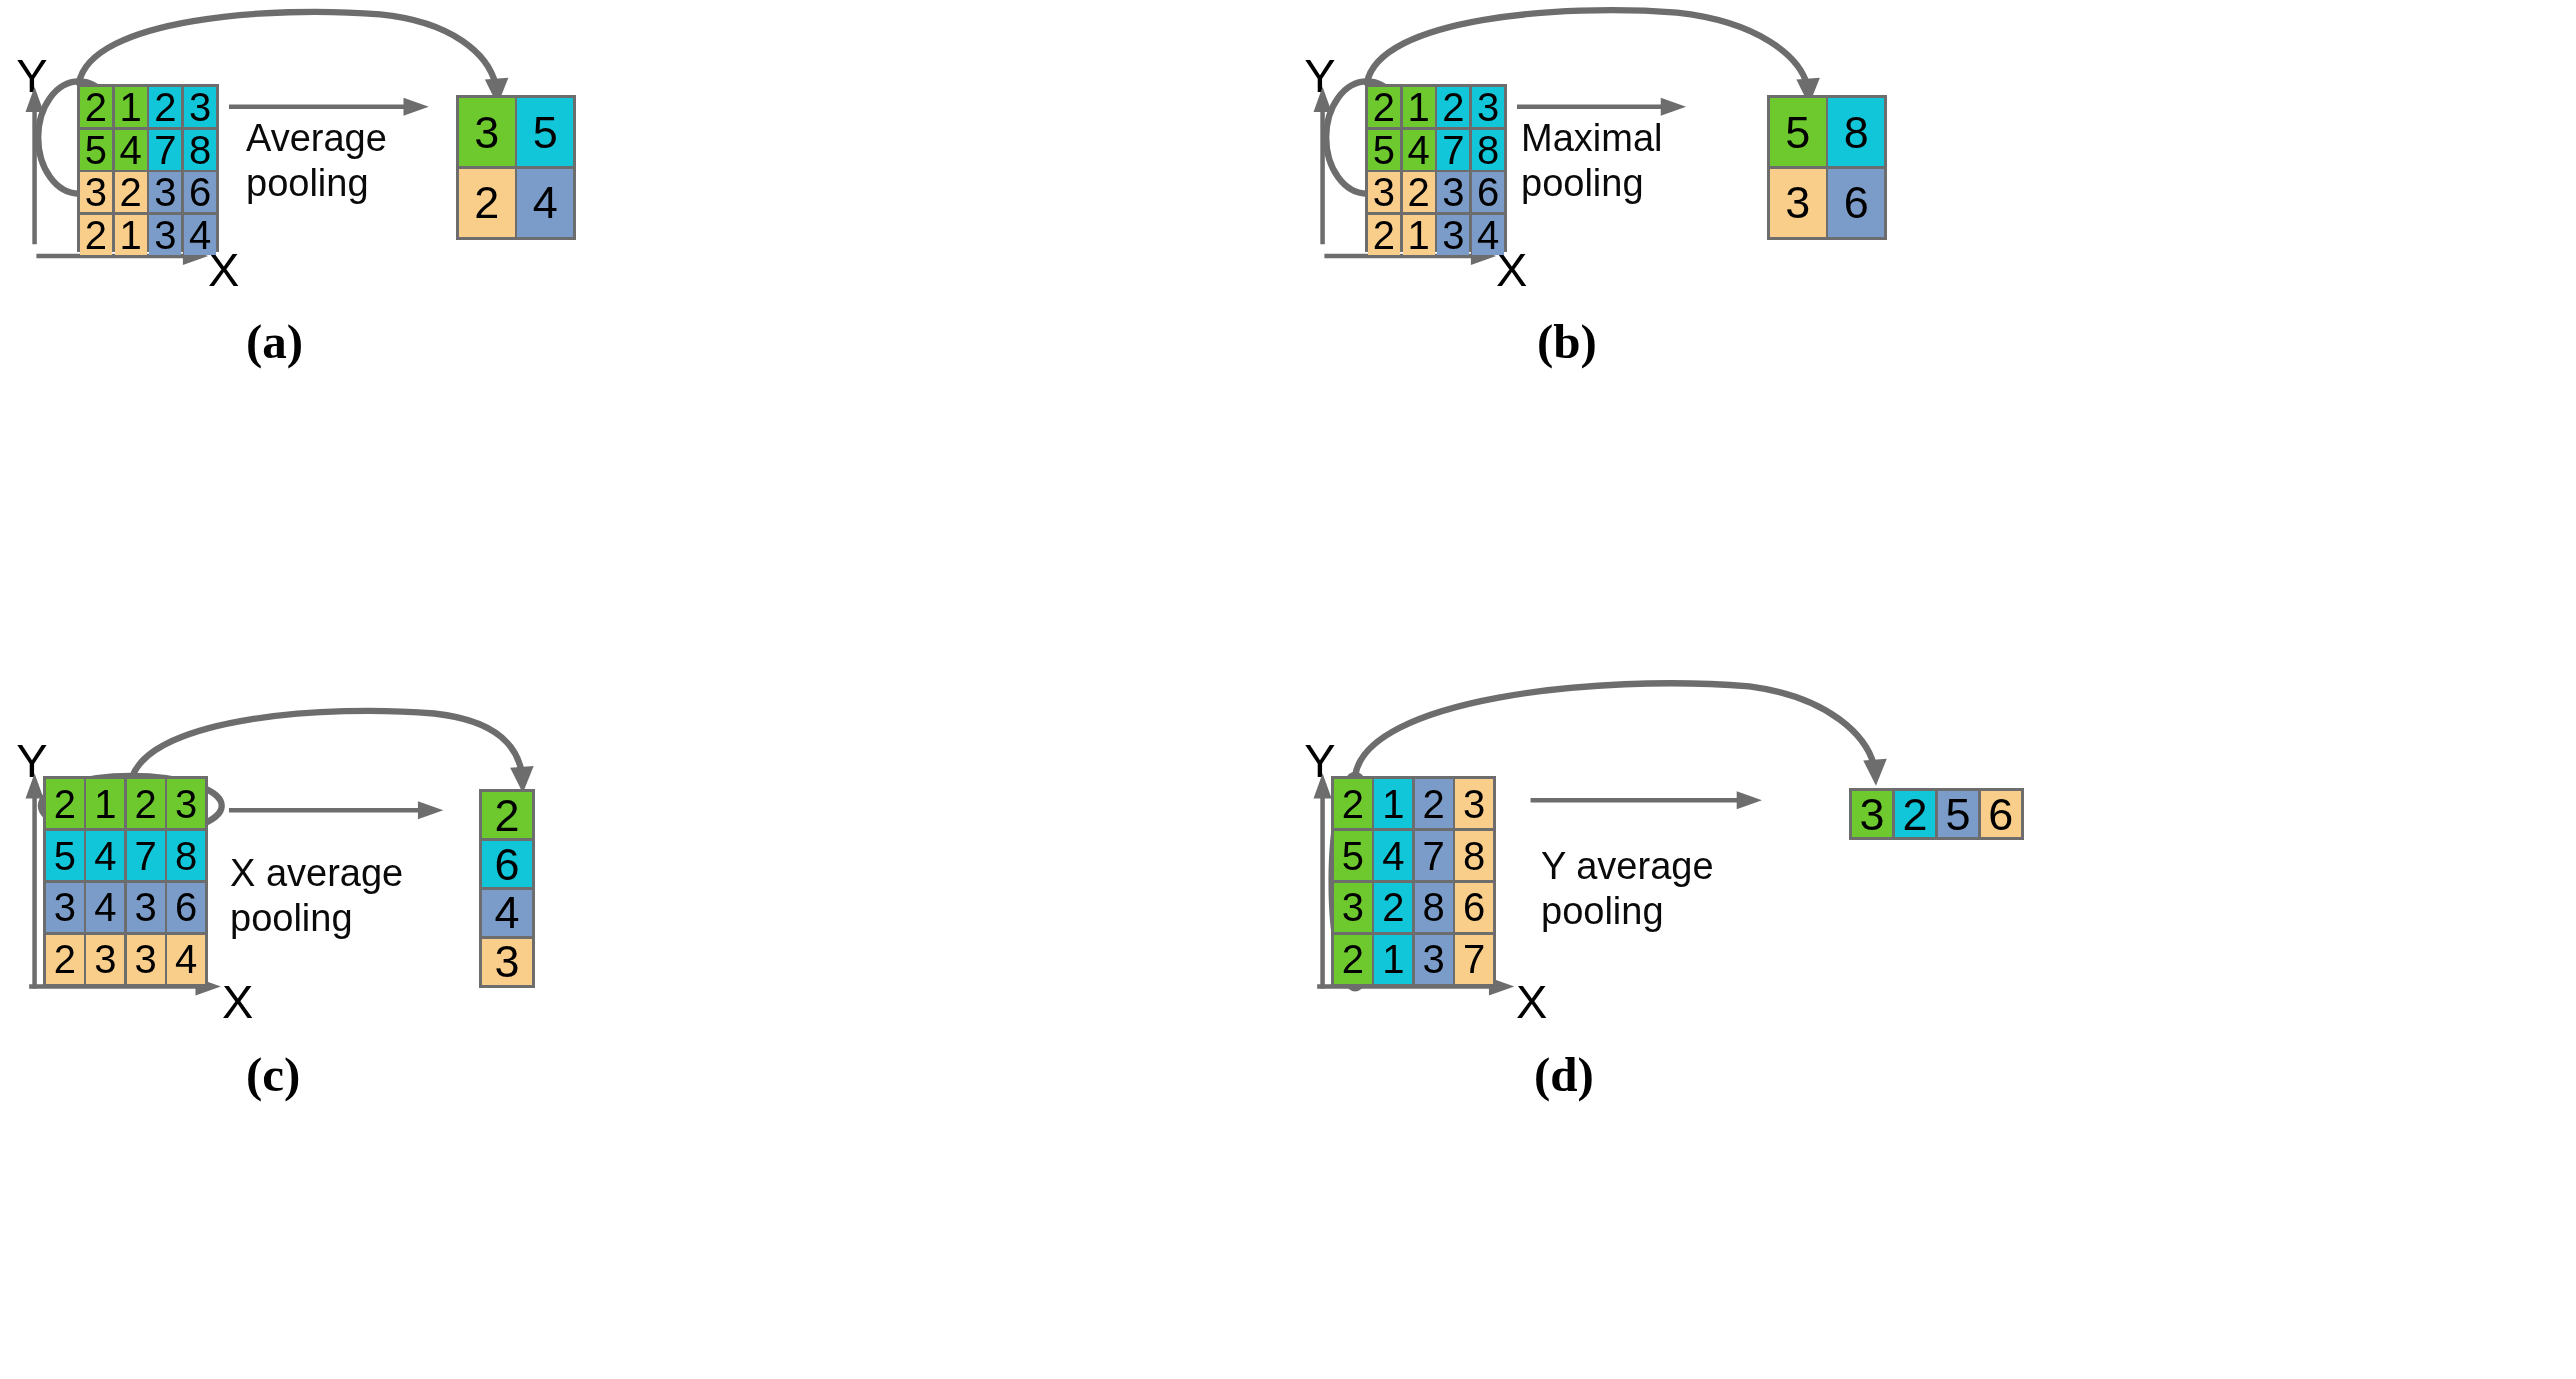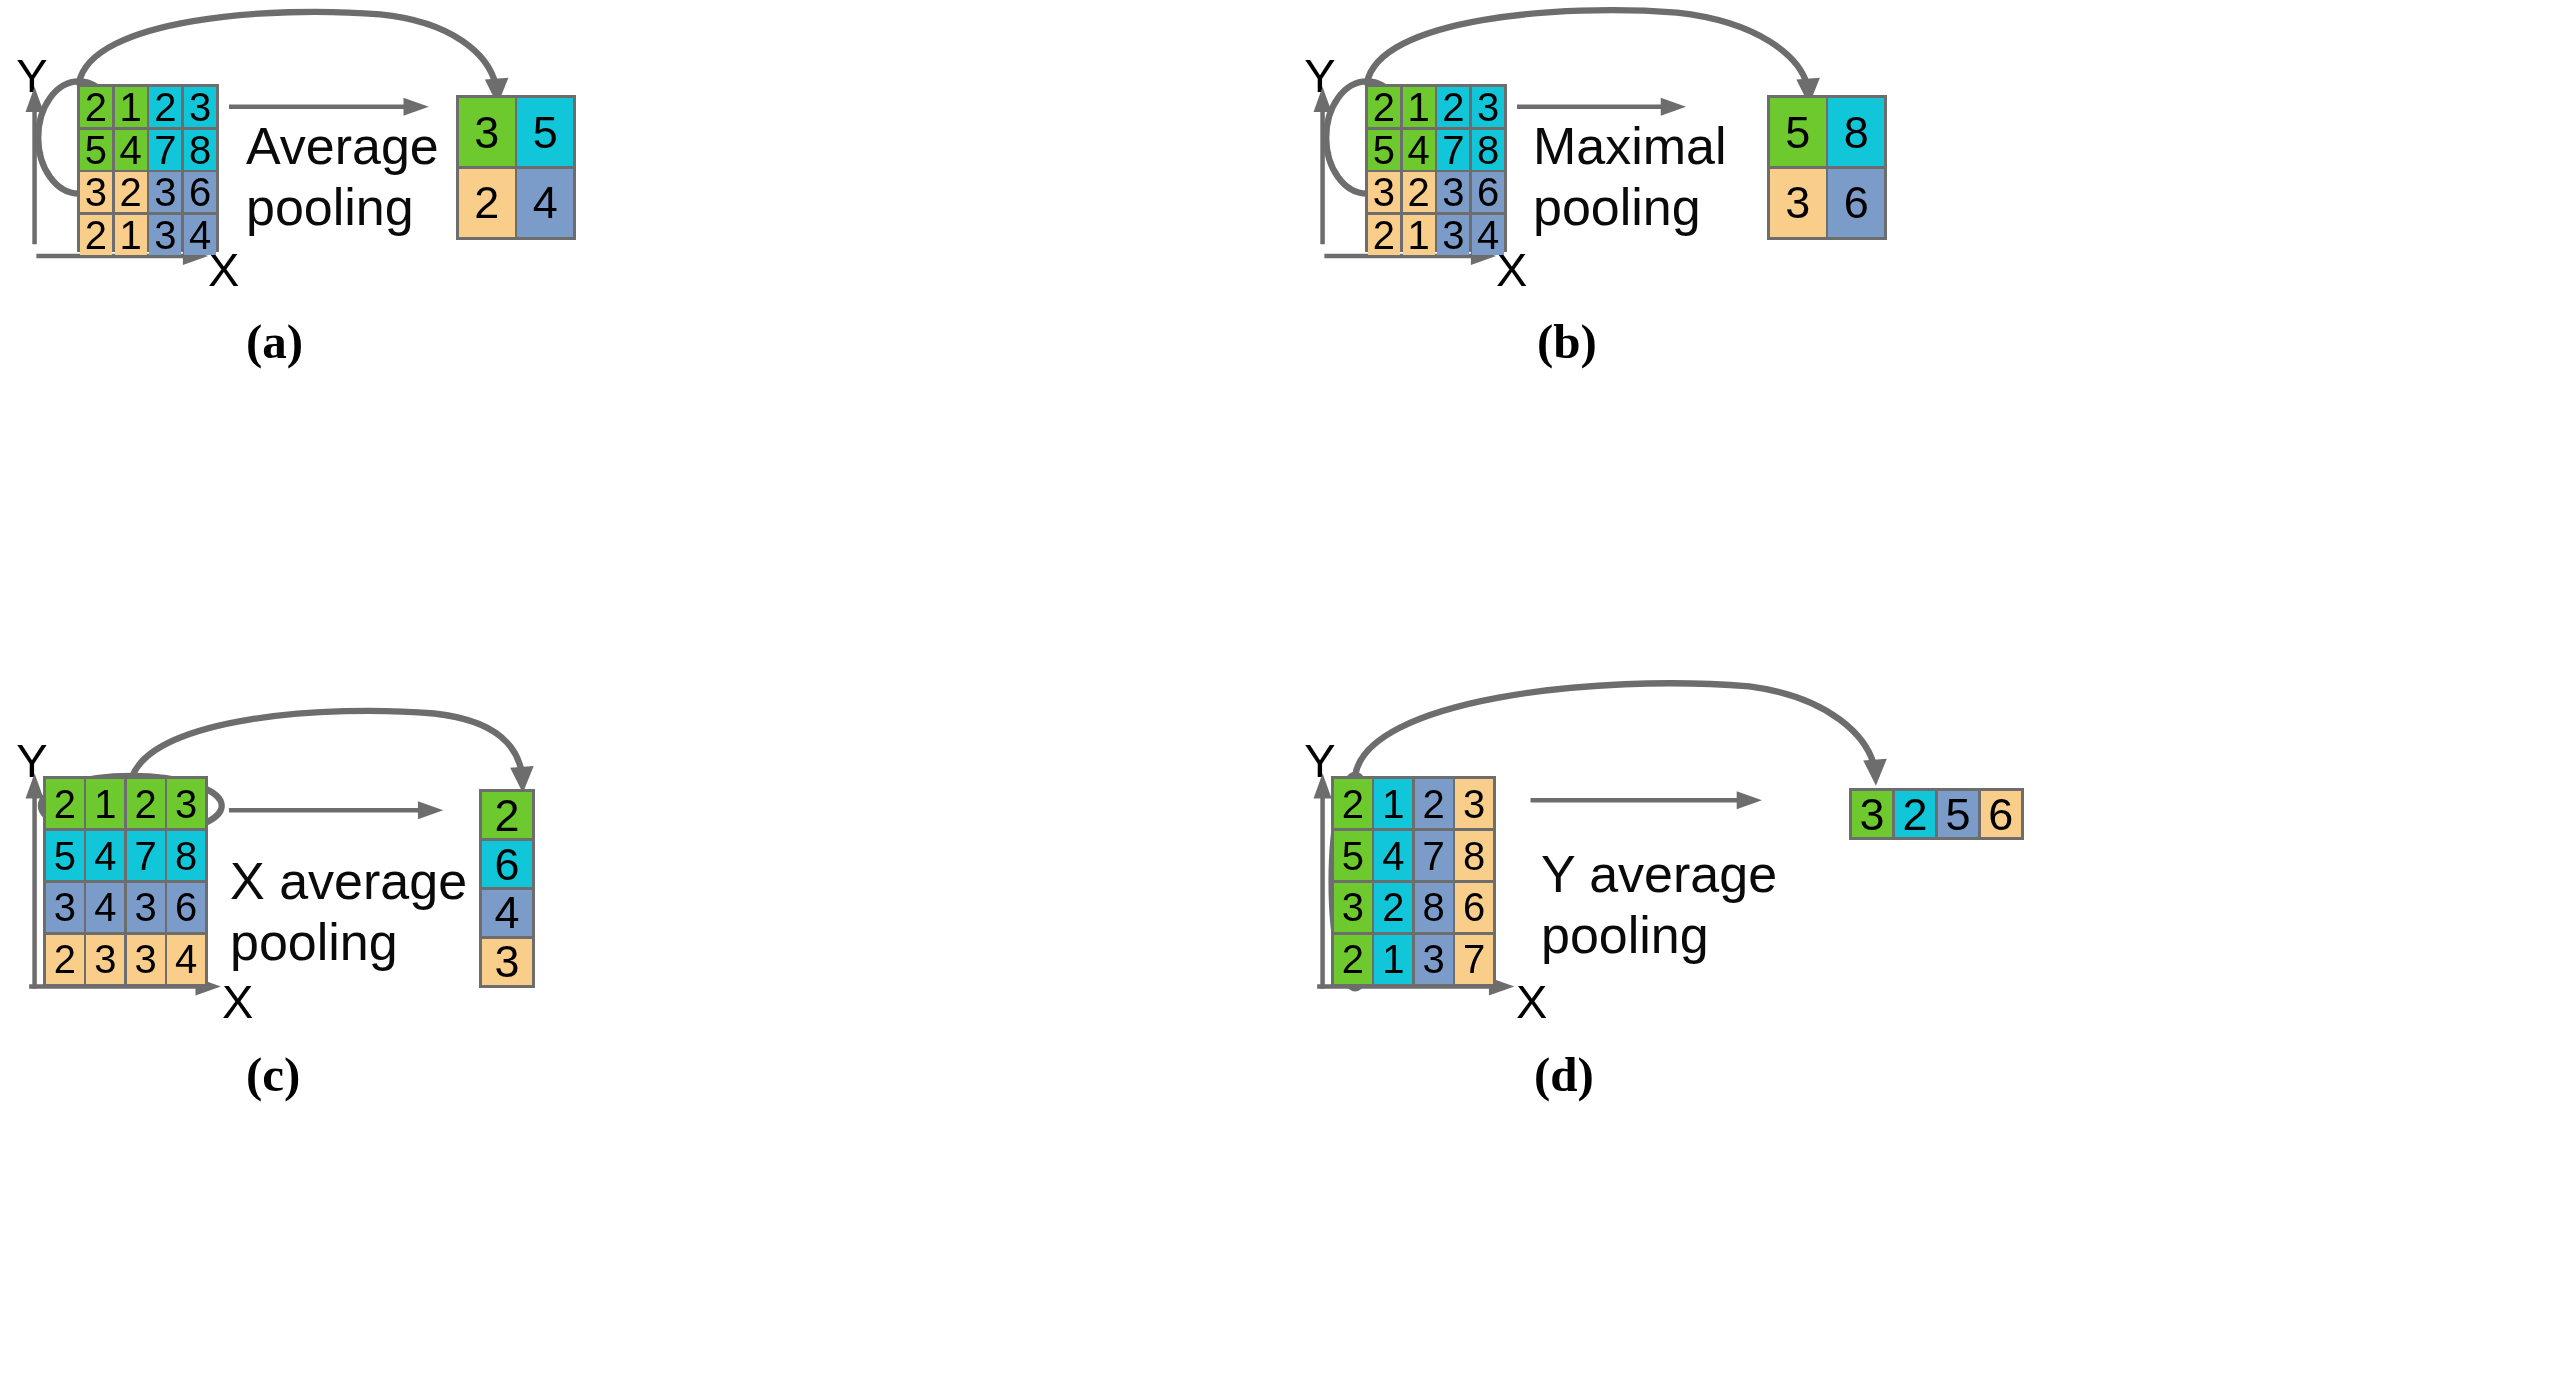--- a/index.html
+++ b/index.html
@@ -56,21 +56,21 @@
   .c-orange { background: #f9cd8a; }
 
   
   .grid-in .cell { font-size: 40px; }
   
   .grid-out .cell { font-size: 45px; }
 
   
   .op-label {
     position: absolute;
-    font-size: 52px;
+    font-size: 38px;
     color: #0a0a0a;
     line-height: 1.18;
     text-align: left;
     font-family: "Liberation Sans", sans-serif;
     white-space: pre-line;
   }
   .panel-caption {
     position: absolute;
     font-size: 49px;
     color: #000;
@@ -204,21 +204,21 @@
     <div class="cell c-orange">3</div>
     <div class="cell c-orange">2</div>
     <div class="cell c-blue">3</div>
     <div class="cell c-blue">6</div>
     <div class="cell c-orange">2</div>
     <div class="cell c-orange">1</div>
     <div class="cell c-blue">3</div>
     <div class="cell c-blue">4</div>
   </div>
 
-  <div class="op-label" style="left:233px; top:116px; width:289px;margin-left:12px;">Maximal
+  <div class="op-label" style="left:233px; top:116px; width:289px;">Maximal
 pooling</div>
 
   <div class="grid grid-out" style="left:479px; top:95px; width:120px; height:145px; grid-template-columns:repeat(2,1fr); grid-template-rows:repeat(2,1fr);">
     <div class="cell c-green">5</div>
     <div class="cell c-cyan">8</div>
     <div class="cell c-orange">3</div>
     <div class="cell c-blue">6</div>
   </div>
 
   <div class="panel-caption" style="left:249px; top:317px;">(b)</div>

